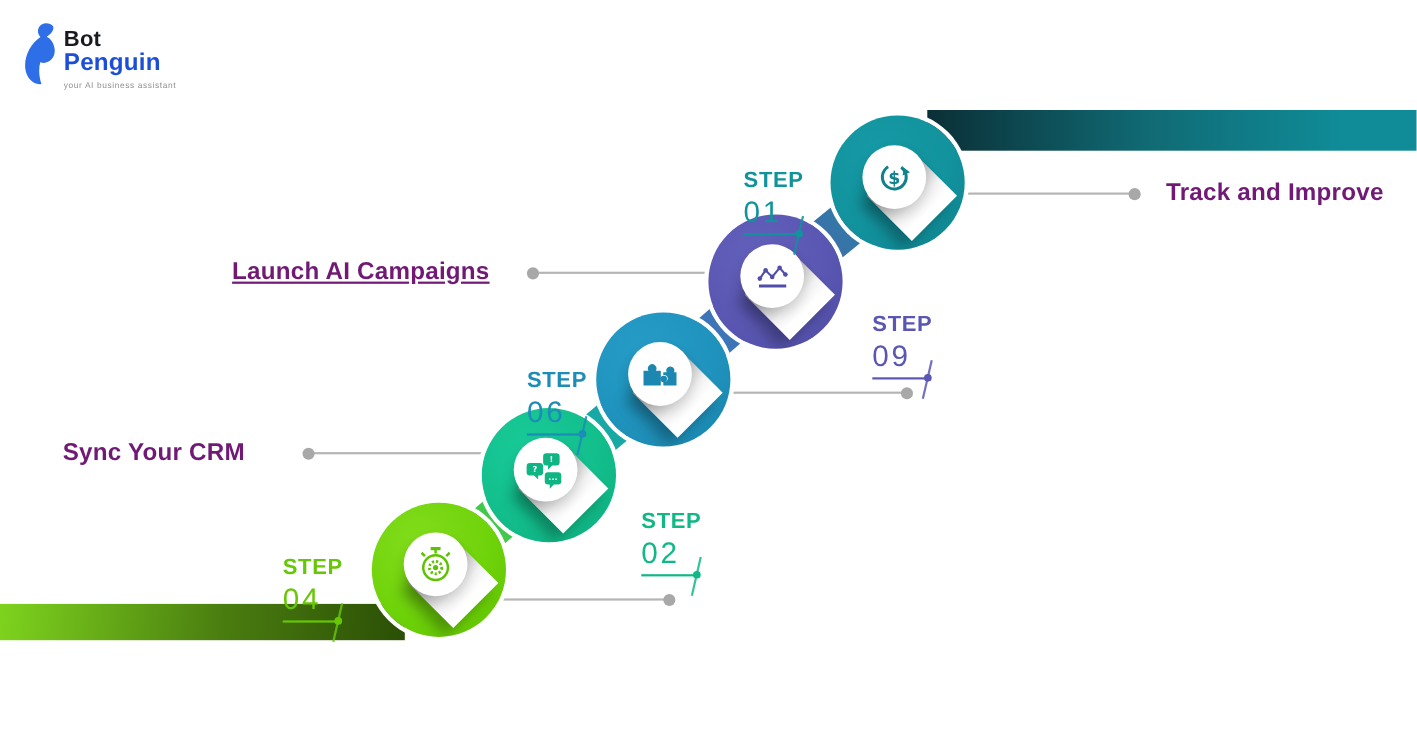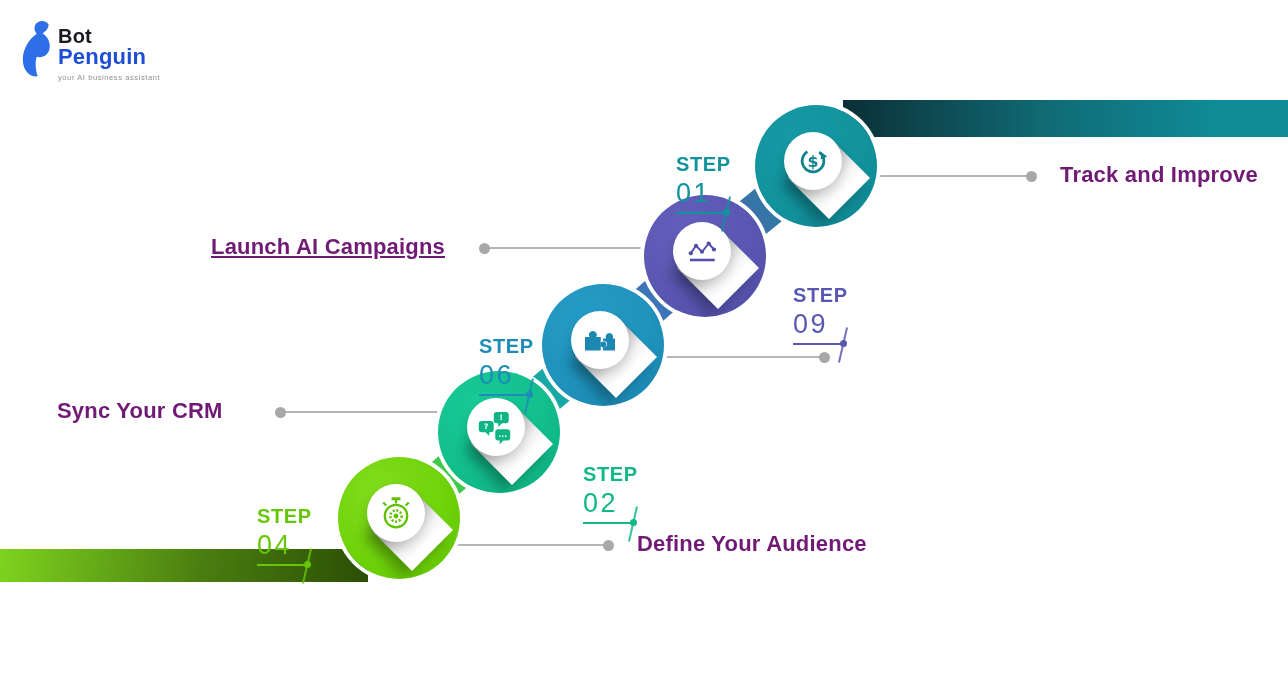--- a/index.html
+++ b/index.html
@@ -217,18 +217,17 @@
   </div>
   <div class="tag t5">
     <div class="tag-word">STEP</div>
     <div class="tag-num">01</div>
     <div class="tag-rule">
       <span class="tag-needle"></span>
       <span class="tag-pin"></span>
     </div>
   </div>
 
-  <div class="biglabel" style="left:637px;top:531px;">Define Your Audience</div>
   <div class="biglabel" style="left:57px;top:398px;">Sync Your CRM</div>
   <div class="biglabel" style="left:211px;top:234px;text-decoration:underline;">Launch AI Campaigns</div>
   <div class="biglabel" style="left:1060px;top:162px;">Track and Improve</div>
 
 </div>
 
 </body></html>

